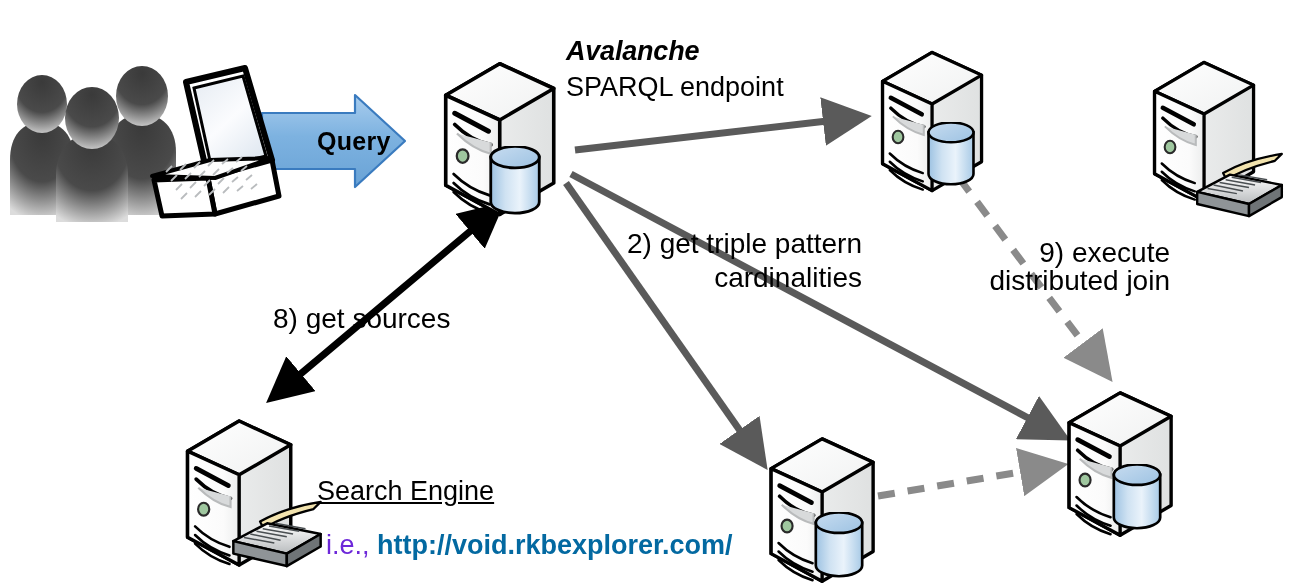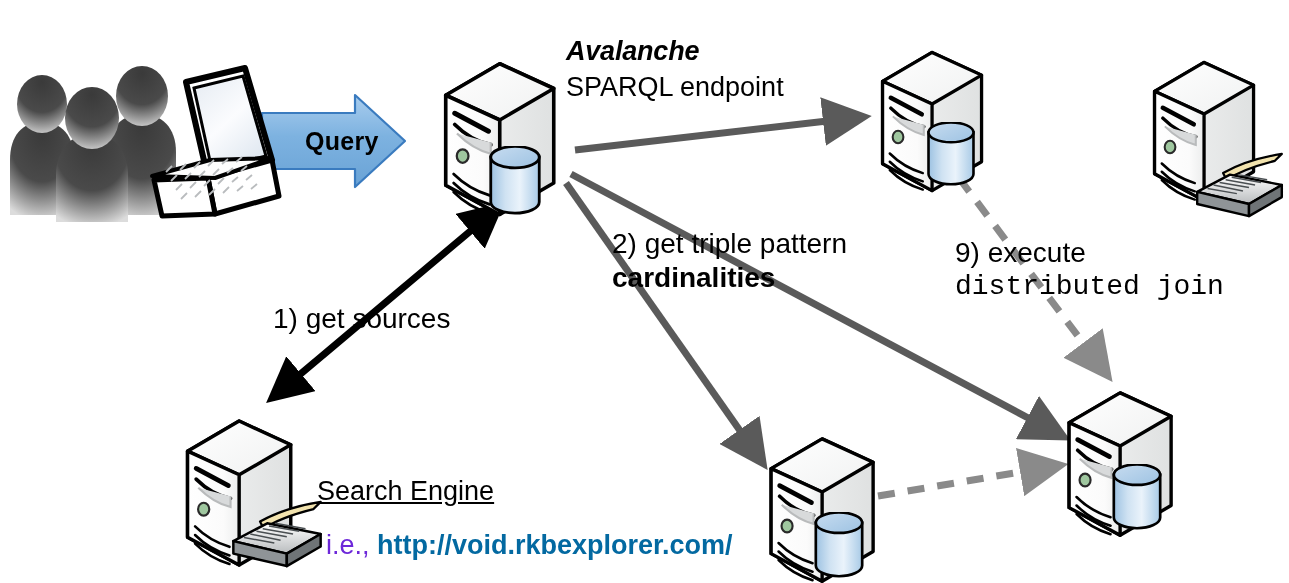--- a/index.html
+++ b/index.html
@@ -35,21 +35,21 @@
     letter-spacing: -0.2px;
   }
   .lbl-title-sub {
     font-weight: normal;
     font-size: 27px;
   }
   .lbl-step {
     font-size: 28px;
     font-weight: normal;
   }
-  .lbl-step.center { text-align: left; }
+  .lbl-step.center { text-align: right; }
   .lbl-query {
     font-size: 25px;
     font-weight: bold;
     letter-spacing: 0.3px;
   }
   .lbl-se {
     font-size: 27px;
     font-weight: normal;
   }
   .lbl-url {
@@ -264,29 +264,29 @@
   <g>
     <use href="#server-tower" x="1054" y="378" width="128" height="170"></use>
     <use href="#db-cylinder" x="1110" y="464" width="54" height="66"></use>
   </g>
 </svg>
 
 <div class="label lbl-title-em" style="left:566px; top:36px;">Avalanche</div>
 
 <div class="label lbl-title-sub" style="left:566px; top:72px;text-align:right;">SPARQL endpoint</div>
 
-<div class="label lbl-query" style="left:305px; top:127px;">Query</div>
-
-<div class="label lbl-step" style="left:273px; top:303px;">1) get sources</div>
+<div class="label lbl-query" style="left:317px; top:127px;">Query</div>
+
+<div class="label lbl-step" style="left:273px; top:303px;">8) get sources</div>
 
 <div class="label lbl-step center" style="left:612px; top:228px; width:250px;">2) get triple pattern</div>
 
-<div class="label lbl-step center" style="left:612px; top:262px; width:250px;font-weight:bold;">cardinalities</div>
+<div class="label lbl-step center" style="left:612px; top:262px; width:250px;">cardinalities</div>
 
 <div class="label lbl-step center" style="left:955px; top:237px; width:215px;">9) execute</div>
 
-<div class="label lbl-step center" style="left:955px; top:271px; width:215px;font-family:Liberation Mono, monospace;">distributed join</div>
+<div class="label lbl-step center" style="left:955px; top:265px; width:215px;">distributed join</div>
 
 <div class="label lbl-se" style="left:317px; top:476px;text-decoration:underline;">Search Engine</div>
 
 <div class="label" style="left:317px; top:512px;">
   <span class="lbl-ie">i.e.,</span><span class="lbl-ie"> </span><span class="lbl-url">http://void.rkbexplorer.com/</span>
 </div>
 
 </body></html>

